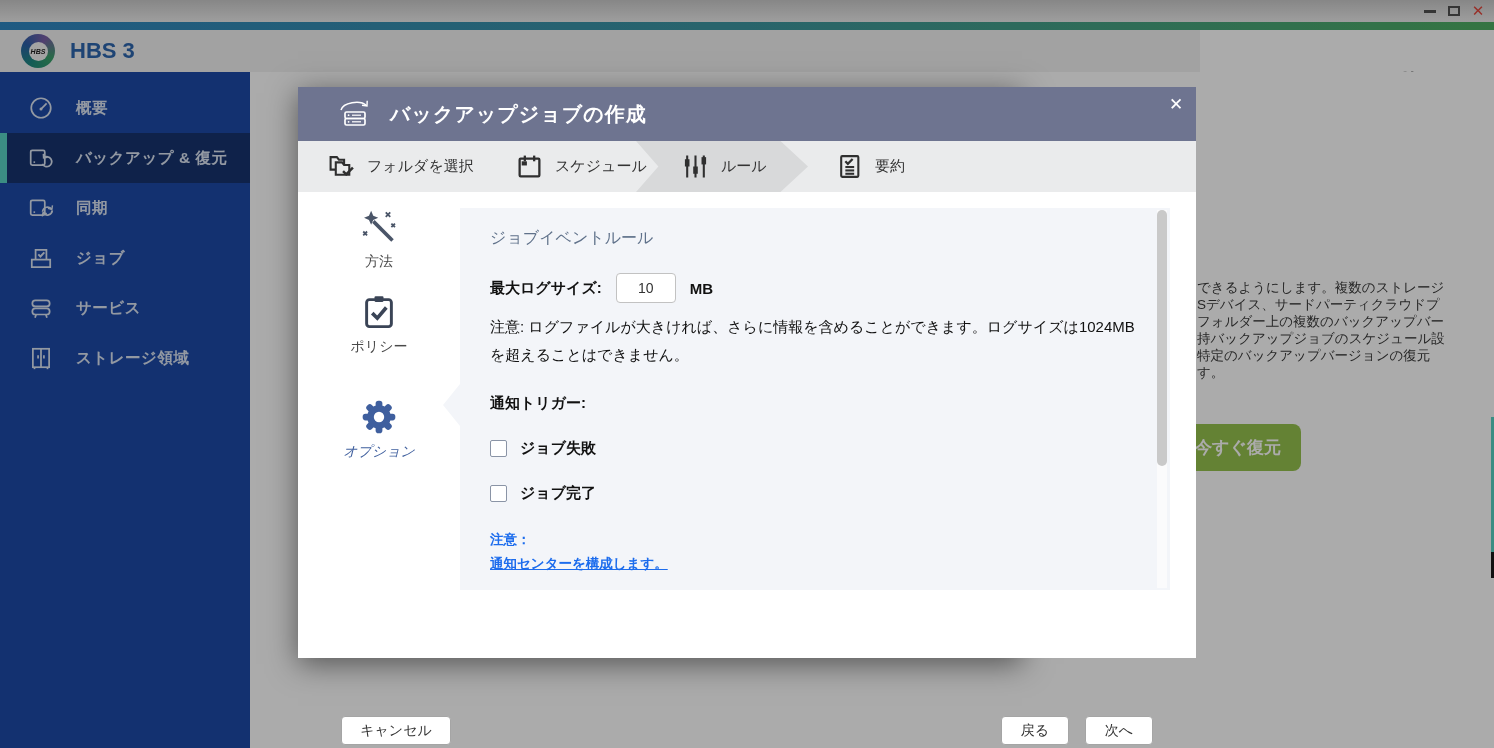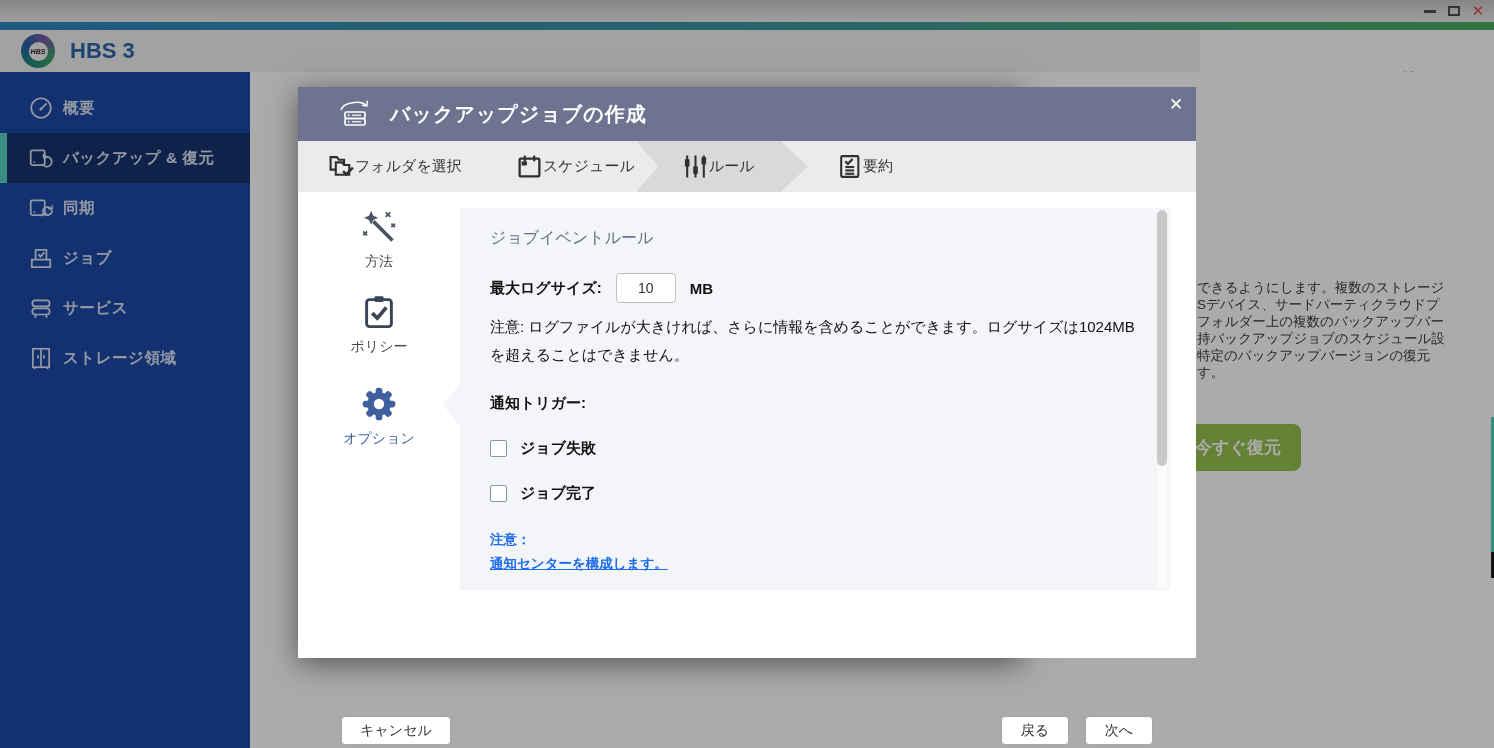--- a/index.html
+++ b/index.html
@@ -29,21 +29,21 @@
     display:flex; align-items:center; justify-content:center;
     font-size:7px; font-weight:bold; font-style:italic; color:#222; letter-spacing:0; }
   .app-title { position:absolute; left:70px; top:8px; font-size:22px; font-weight:bold; color:#2e66ae; }
   .hdr-refresh { position:absolute; left:1392px; top:39px; width:24px; height:24px; cursor:pointer; }
   .hdr-kebab { position:absolute; left:1446px; top:40px; width:12px; height:24px; cursor:pointer;
     display:flex; flex-direction:column; align-items:center; justify-content:center; gap:4px; }
   .hdr-kebab .dot { width:4px; height:4px; background:#2a2a2a; }
 
   
   .sidebar { position:absolute; left:0; top:72px; width:250px; height:676px; background:#1d4aa8; }
-  .side-item { position:relative; height:50px; display:flex; align-items:center; padding-left:28px; gap:9px;
+  .side-item { position:relative; height:50px; display:flex; align-items:center; padding-left:28px; gap:22px;
     cursor:pointer; color:#dbe4f2; }
   .side-item.first { margin-top:11px; }
   .side-item.selected { background:#17336f; }
   .side-item.selected::before { content:""; position:absolute; left:0; top:0; width:7px; height:50px; background:#59d2c3; }
   .side-item.selected { padding-left:28px; }
   .side-label { font-size:15.5px; font-weight:bold; letter-spacing:.5px; }
   .side-icon { width:26px; height:26px; flex:0 0 26px; }
 
   
   .main { position:absolute; left:250px; top:72px; width:1244px; height:676px; background:#ffffff; }
@@ -62,31 +62,31 @@
   .dialog { position:absolute; left:298px; top:87px; width:724px; height:571px; background:#fff; z-index:20;
     box-shadow:0 6px 28px rgba(0,0,0,.5); }
   .dlg-header { position:absolute; left:0; top:0; width:898px; height:54px; background:#6e7490;
     display:flex; align-items:center; }
   .dlg-hicon { position:absolute; left:38px; top:10px; width:38px; height:34px; }
   .dlg-title { position:absolute; left:92px; top:14px; color:#fff; font-size:20px; font-weight:bold; letter-spacing:1px; }
   .dlg-close { position:absolute; left:866px; top:6px; width:24px; height:24px; color:#fff; font-size:17px;
     text-align:center; line-height:24px; cursor:pointer; }
 
   .dlg-steps { position:absolute; left:0; top:54px; width:898px; height:51px; background:#eaebec; }
-  .step { position:absolute; top:0; height:51px; display:flex; align-items:center; gap:0; cursor:pointer; }
+  .step { position:absolute; top:0; height:51px; display:flex; align-items:center; gap:12px; cursor:pointer; }
   .step-label { font-size:15px; color:#333; }
   .step-icon { width:27px; height:27px; }
   .step1 { left:30px; } .step2 { left:218px; } .step4 { left:538px; }
   .step3 { left:338px; width:172px; background:#d8d9da; padding-left:46px;
     clip-path:polygon(0 0, 84% 0, 100% 50%, 84% 100%, 0 100%, 13% 50%); }
 
   .dlg-body { position:absolute; left:0; top:105px; width:898px; height:466px; background:#fff; }
 
   .dlg-nav-item { position:absolute; left:0; width:162px; text-align:center; cursor:pointer; }
-  .nav1 { top:17px; } .nav2 { top:102px; } .nav3 { top:194px; }
+  .nav1 { top:17px; } .nav2 { top:102px; } .nav3 { top:207px;font-style:italic; }
   .nav-icon { display:inline-block; width:36px; height:36px; }
   .nav-label { margin-top:4px; font-size:14px; color:#4a4a4a; }
   .nav3 .nav-label { color:#3f5f9e; }
 
   .dlg-panel { position:absolute; left:162px; top:16px; width:710px; height:382px; background:#f3f5f9; }
   .panel-notch { position:absolute; left:-17px; top:176px; width:0; height:0;
     border-top:21px solid transparent; border-bottom:21px solid transparent; border-right:17px solid #f3f5f9; }
   .panel-scroll { position:absolute; right:3px; top:2px; width:10px; height:378px; background:#fbfbfc; }
   .panel-thumb { position:absolute; left:0; top:0; width:10px; height:256px; background:#c9c9c9; border-radius:5px; cursor:pointer; }
   .panel-inner { position:absolute; left:30px; top:20px; width:650px; }

